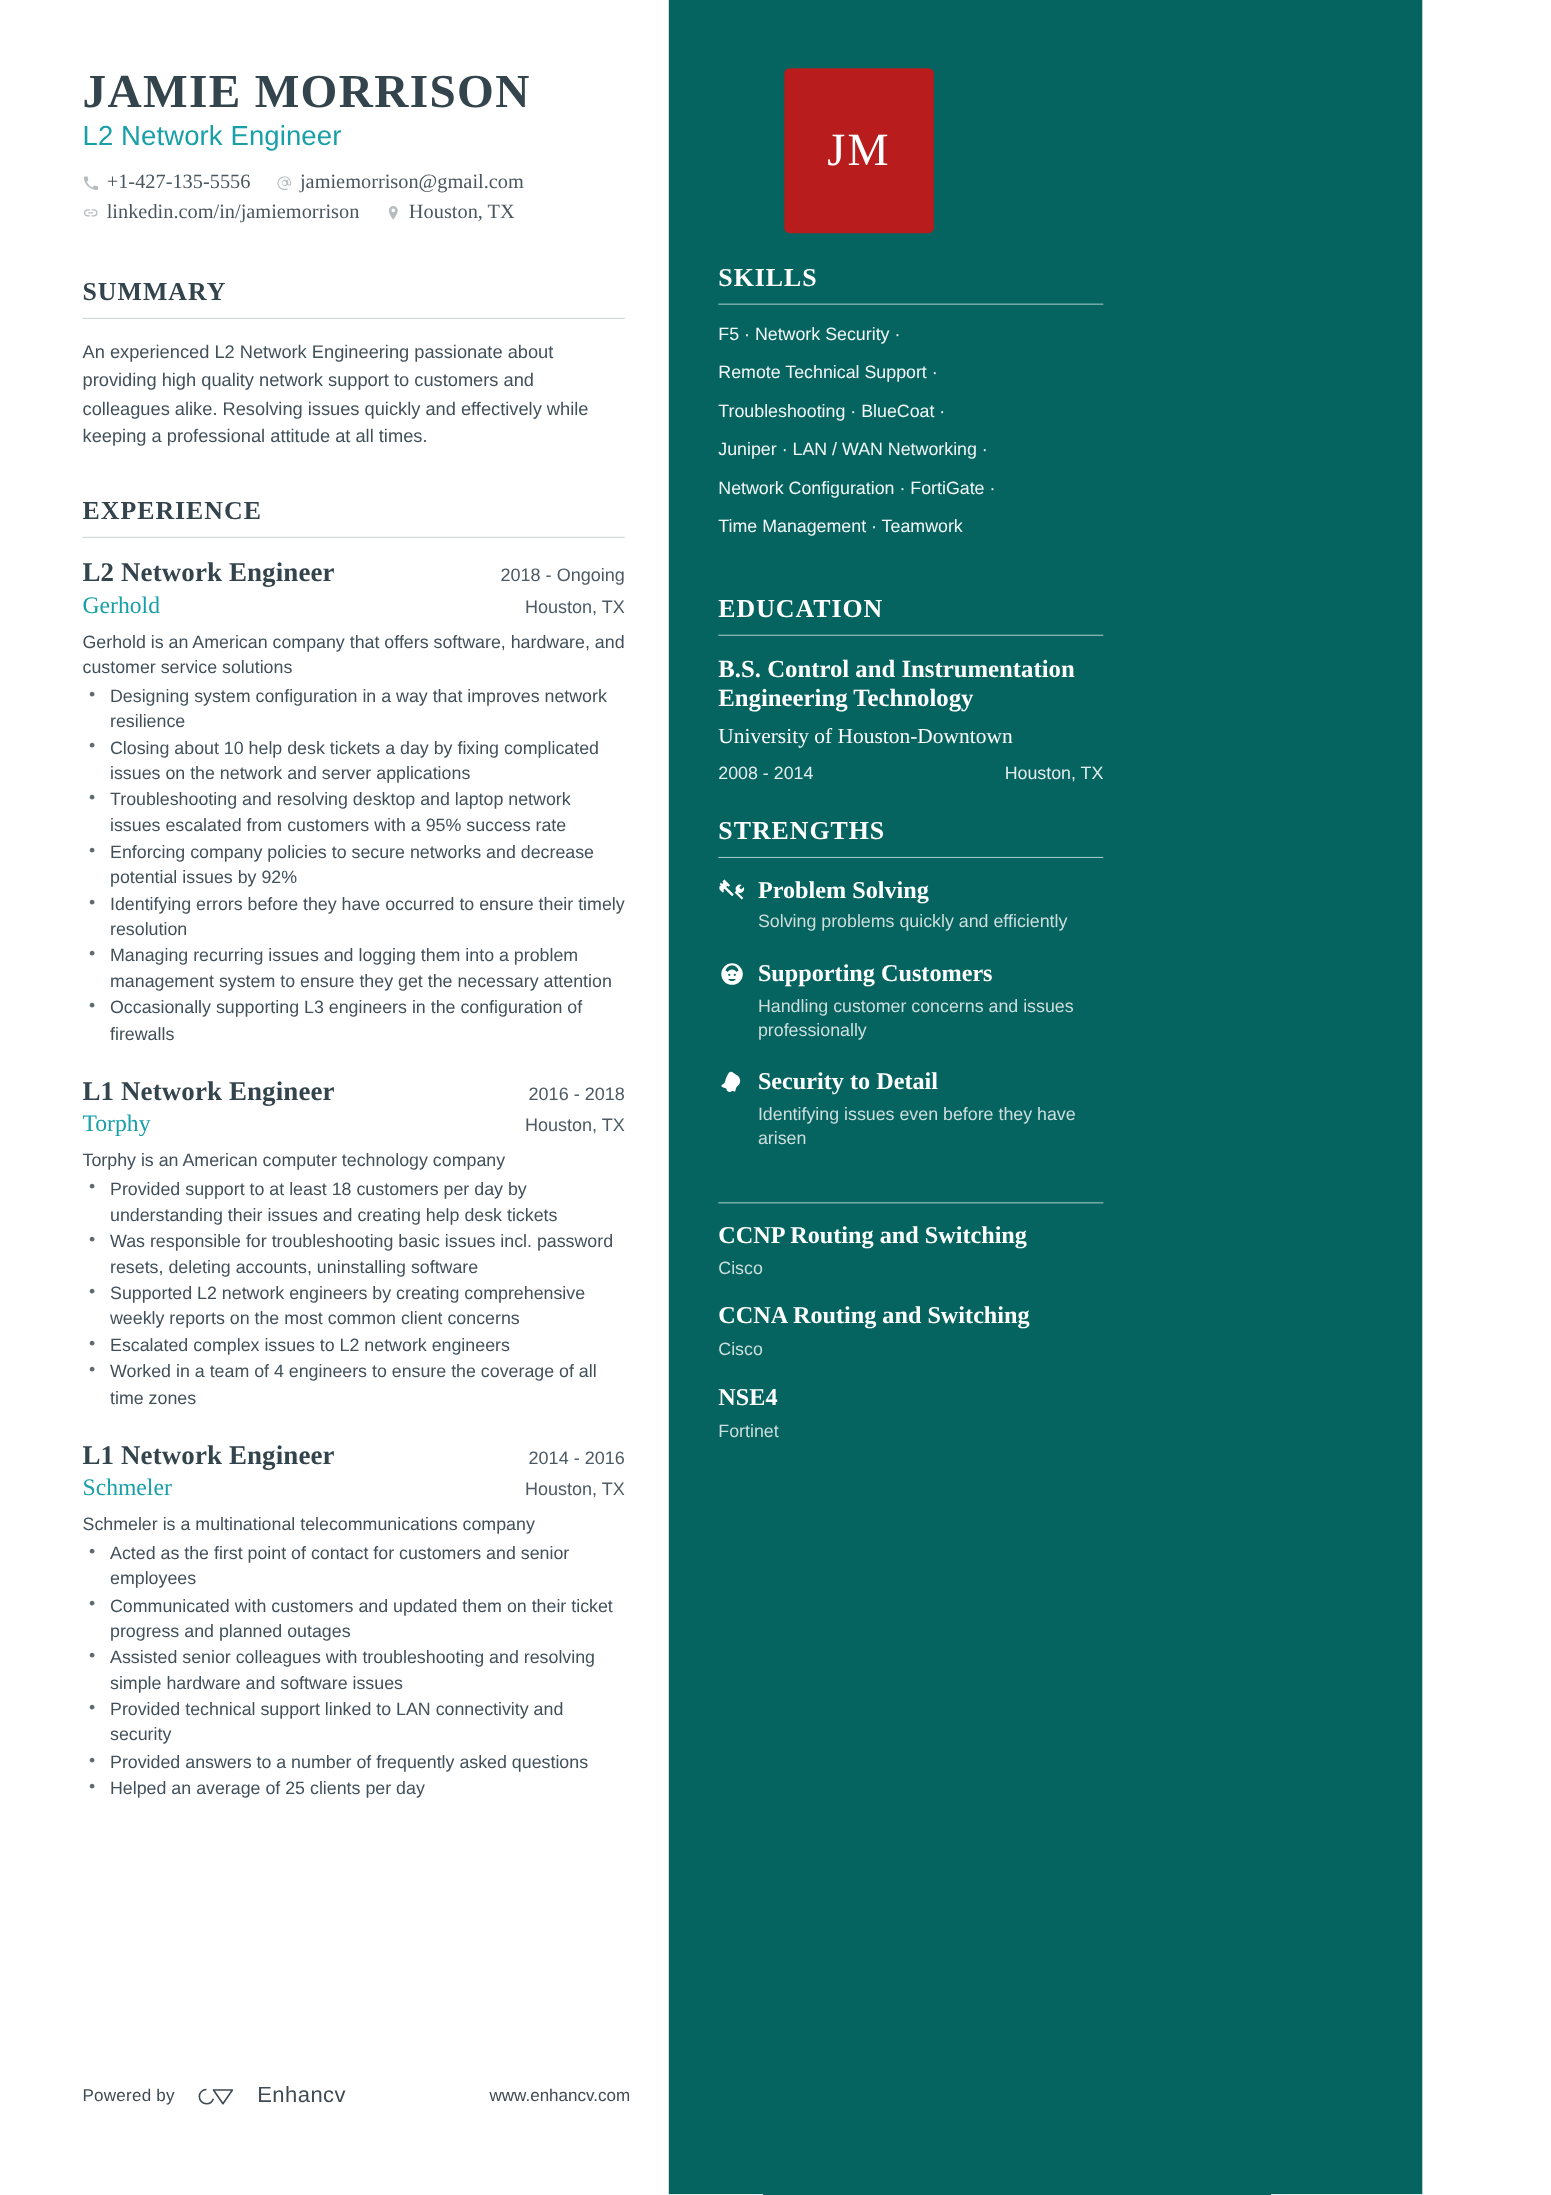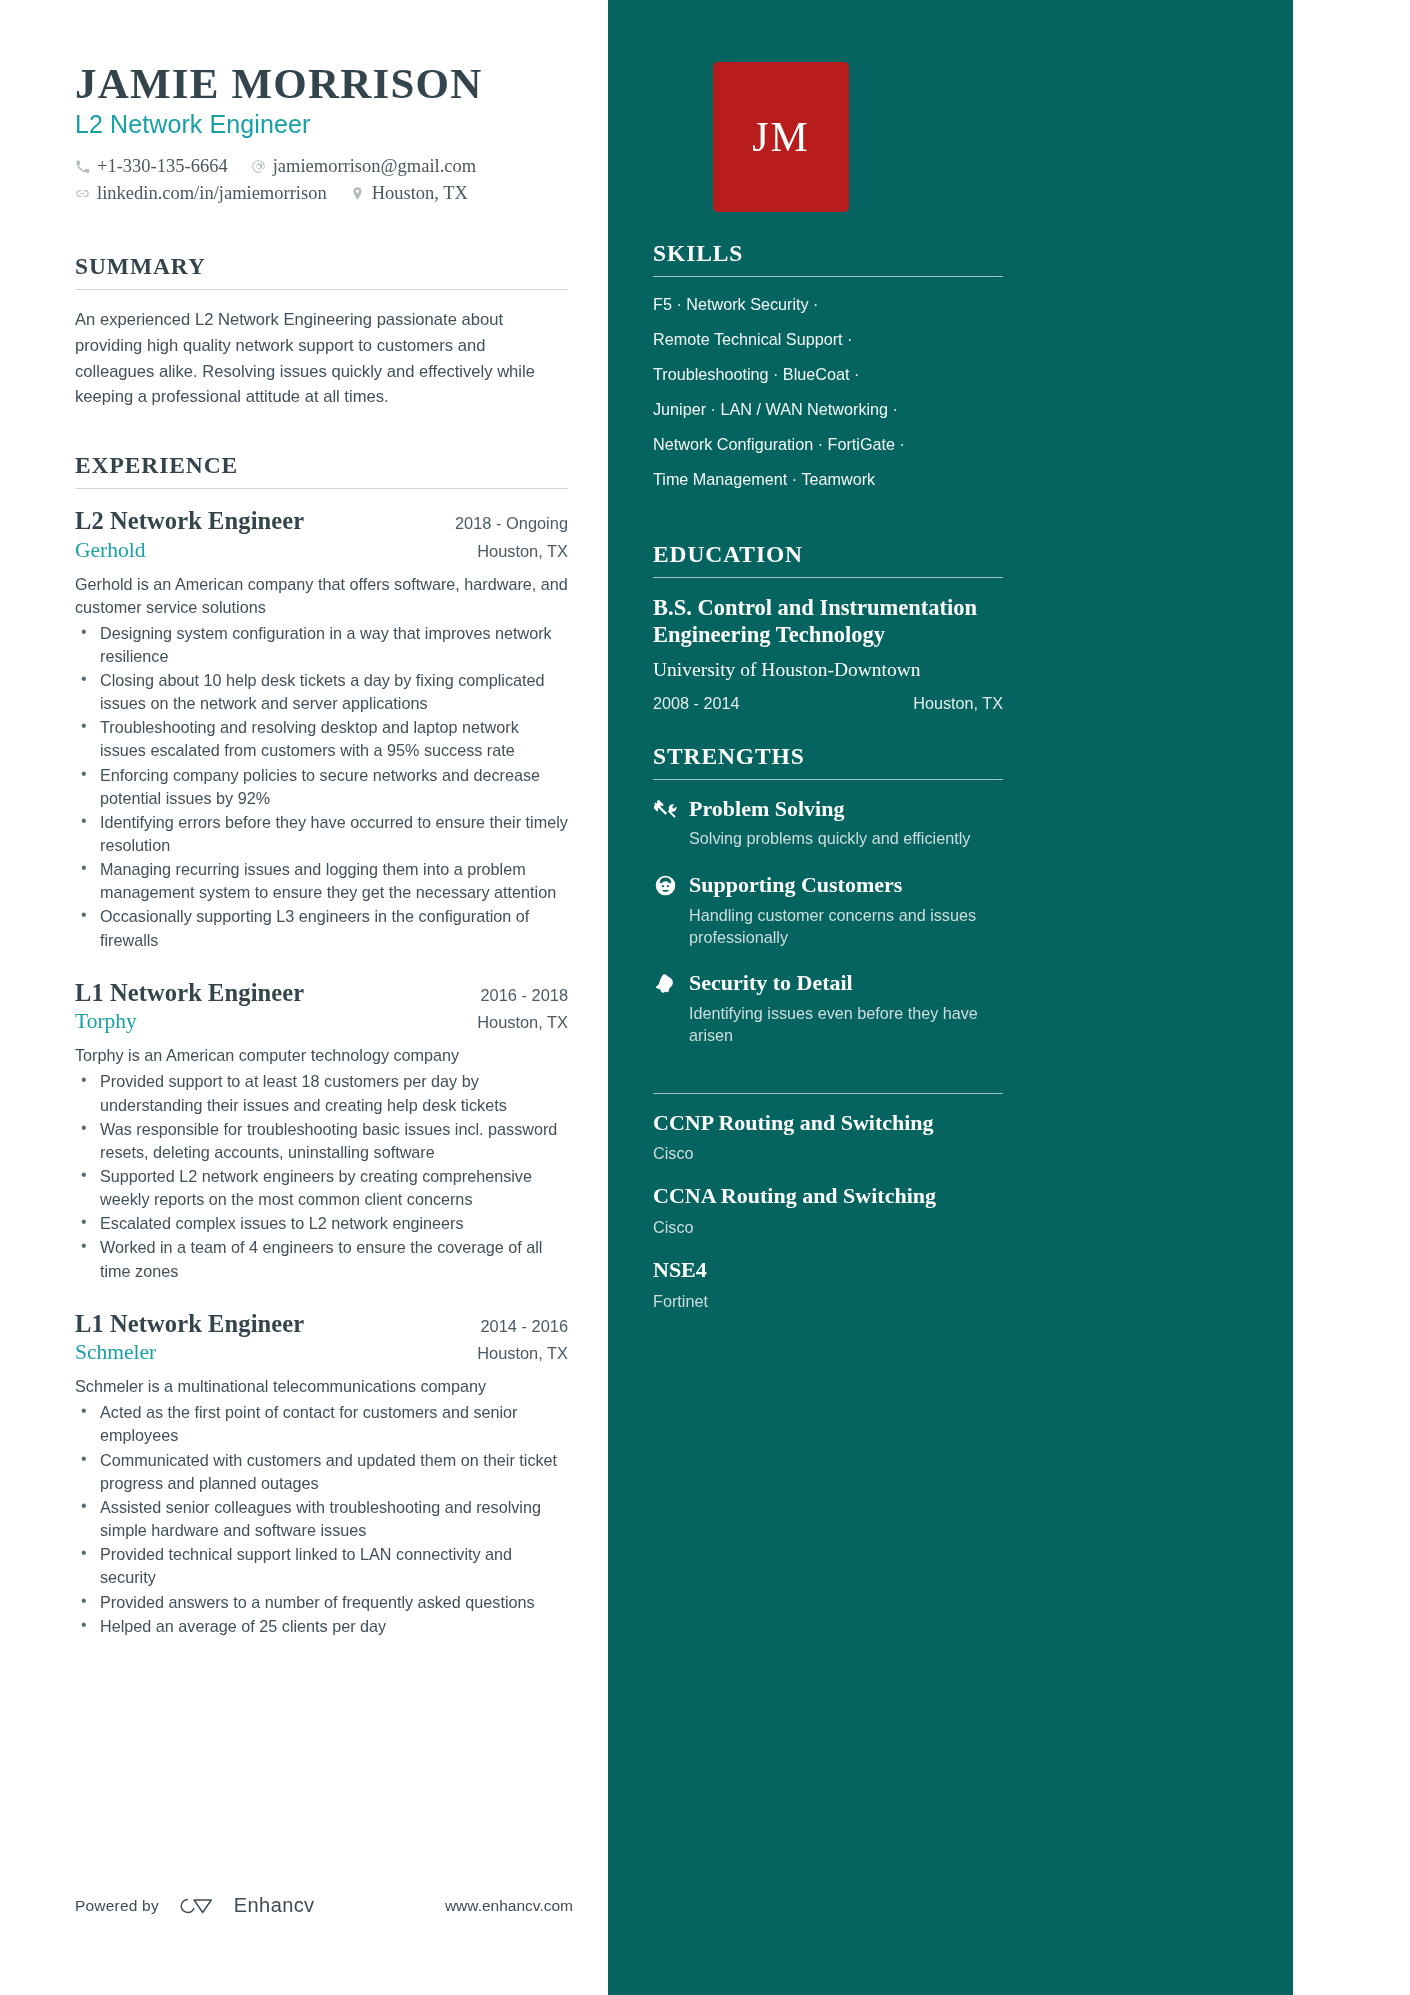--- a/index.html
+++ b/index.html
@@ -271,21 +271,21 @@
     <div class="name">JAMIE MORRISON</div>
     <div class="role">L2 Network Engineer</div>
 
     <div class="contact-line">
       <span class="contact-item">
         <span class="ci-ico">
           <svg viewBox="0 0 24 24">
               <path d="M6.6 10.8c1.7 3.3 4.3 5.9 7.6 7.6l2.5-2.5c.3-.3.8-.4 1.2-.3 1.2.4 2.5.6 3.8.6.6 0 1 .4 1 1V21c0 .6-.4 1-1 1C10.3 22 2 13.7 2 3.5c0-.6.4-1 1-1h3.8c.6 0 1 .4 1 1 0 1.3.2 2.6.6 3.8.1.4 0 .9-.3 1.2l-2.5 2.3z"></path>
             </svg>
         </span>
-        <span>+1-330-135-6664</span>
+        <span>+1-427-135-5556</span>
       </span>
       <span class="contact-item">
         <span class="ci-ico">
           <svg viewBox="0 0 24 24">
               <path d="M12 2a10 10 0 1 0 4.9 18.7l-.8-1.4A8.4 8.4 0 1 1 20.4 12v1a1.4 1.4 0 0 1-2.8 0V7.3h-1.6v1a4.6 4.6 0 1 0 .6 6.2 3 3 0 0 0 5.4-1.8V12A10 10 0 0 0 12 2zm0 13a3 3 0 1 1 0-6 3 3 0 0 1 0 6z"></path>
             </svg>
         </span>
         <span>jamiemorrison@gmail.com</span>
       </span>
     </div>

